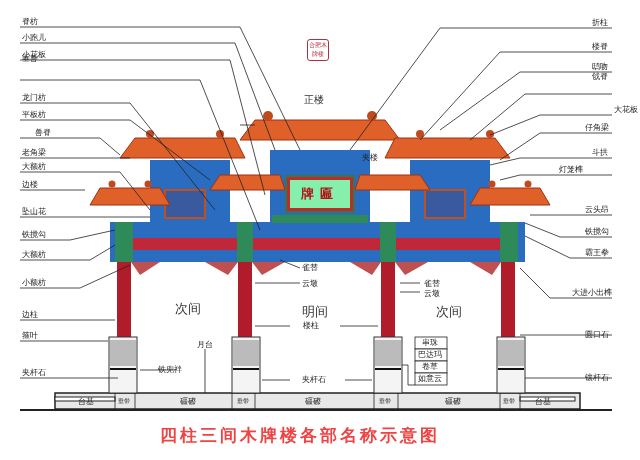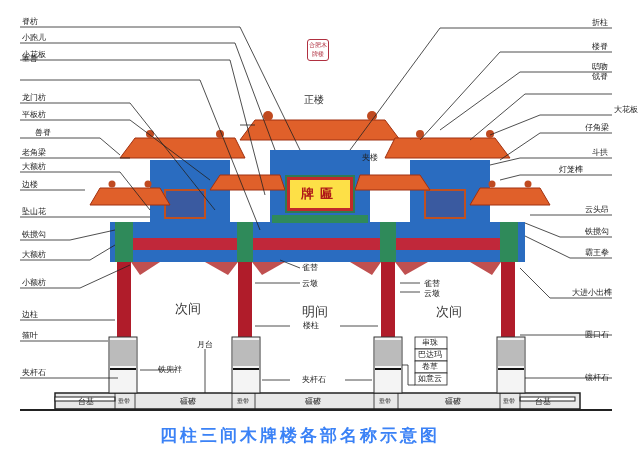--- a/index.html
+++ b/index.html
@@ -1,22 +1,22 @@
 <!DOCTYPE html>
 <html><head>
 <meta charset="utf-8">
 <style>
   html,body{margin:0;padding:0;background:#fff;}
   body{width:640px;height:460px;position:relative;overflow:hidden;font-family:"DejaVu Serif",serif;}
   .lbl{position:absolute;font-size:8px;color:#222;white-space:nowrap;line-height:10px;}
   .big{position:absolute;font-size:13px;color:#333;white-space:nowrap;}
   svg{position:absolute;left:0;top:0;}
-  .title{position:absolute;left:160px;top:424px;font-size:17px;font-weight:bold;letter-spacing:3px;color:#3b82f6;font-family:"DejaVu Sans",sans-serif;}
+  .title{position:absolute;left:160px;top:424px;font-size:17px;font-weight:bold;letter-spacing:3px;color:#ef4444;font-family:"DejaVu Sans",sans-serif;}
   .seal{position:absolute;left:307px;top:39px;width:20px;height:20px;border:1.5px solid #b03040;border-radius:3px;color:#b03040;font-size:6px;line-height:9px;text-align:center;overflow:hidden;}
-  .plaque{position:absolute;left:287px;top:177px;width:60px;height:28px;background:#fde047;border:3px solid #c02a2a;outline:2px solid #2f7a55;display:flex;align-items:center;justify-content:center;font-size:13px;font-weight:bold;color:#b01818;letter-spacing:6px;}
+  .plaque{position:absolute;left:287px;top:177px;width:60px;height:28px;background:#86efac;border:3px solid #c02a2a;outline:2px solid #2f7a55;display:flex;align-items:center;justify-content:center;font-size:13px;font-weight:bold;color:#b01818;letter-spacing:6px;}
 </style>
 </head>
 <body>
 
 <svg width="640" height="460">
 
   <rect x="55" y="393" width="525" height="16" fill="#e8e8e8" stroke="#222" stroke-width="1.5"></rect>
   <line x1="20" y1="410" x2="612" y2="410" stroke="#222" stroke-width="2"></line>
   <rect x="55" y="397" width="60" height="4" fill="#fff" stroke="#222" stroke-width="1"></rect>
   <rect x="520" y="397" width="55" height="4" fill="#fff" stroke="#222" stroke-width="1"></rect>

